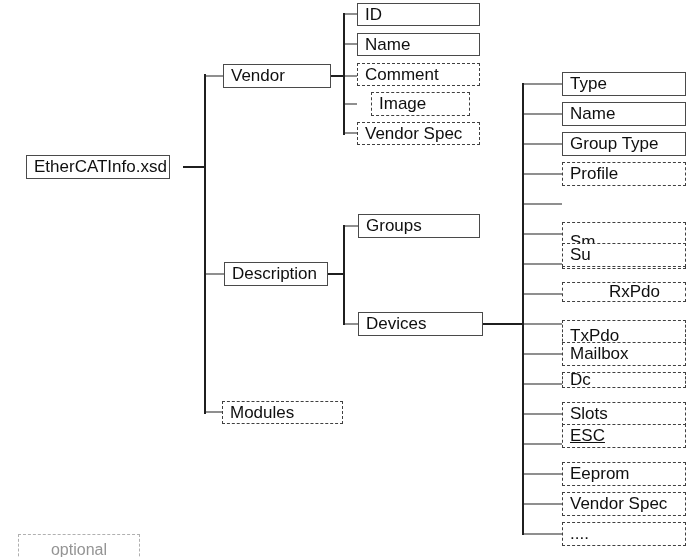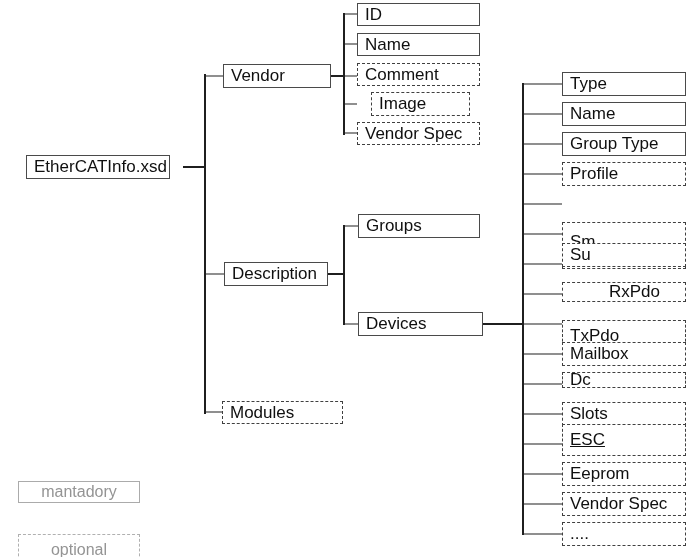--- a/index.html
+++ b/index.html
@@ -106,21 +106,20 @@
   <div class="box mand" style="left:562px;top:132px;width:124px;height:24px;">Group Type</div>
   <div class="box opt" style="left:562px;top:162px;width:124px;height:24px;">Profile</div>
   <div class="box opt" style="left:562px;top:192px;width:124px;height:36px;margin-top:41px;">Fmmu</div>
   <div class="box opt" style="left:562px;top:222px;width:124px;height:40px;">Sm</div>
   <div class="box opt" style="left:562px;top:243px;width:124px;height:24px;">Su</div>
   <div class="box opt" style="left:562px;top:282px;width:124px;height:20px;padding-left:46px;">RxPdo</div>
   <div class="box opt" style="left:562px;top:312px;width:124px;height:31px;margin-top:8px;">TxPdo</div>
   <div class="box opt" style="left:562px;top:342px;width:124px;height:24px;">Mailbox</div>
   <div class="box opt" style="left:562px;top:372px;width:124px;height:16px;">Dc</div>
   <div class="box opt" style="left:562px;top:402px;width:124px;height:24px;">Slots</div>
-  <div class="box opt" style="left:562px;top:424px;width:124px;height:32px;text-decoration:underline;">ESC</div>
+  <div class="box opt" style="left:562px;top:424px;width:124px;height:24px;text-decoration:underline;">ESC</div>
   <div class="box opt" style="left:562px;top:462px;width:124px;height:24px;">Eeprom</div>
   <div class="box opt" style="left:562px;top:492px;width:124px;height:24px;">Vendor Spec</div>
   <div class="box opt" style="left:562px;top:522px;width:124px;height:24px;">....</div>
 
-  <div class="legendbox mand" style="left:18px;top:481px;width:122px;height:22px;">mantadory</div>
   <div class="legendbox opt" style="left:18px;top:534px;width:122px;height:32px;">optional</div>
 
 </div>
 
 </body></html>

